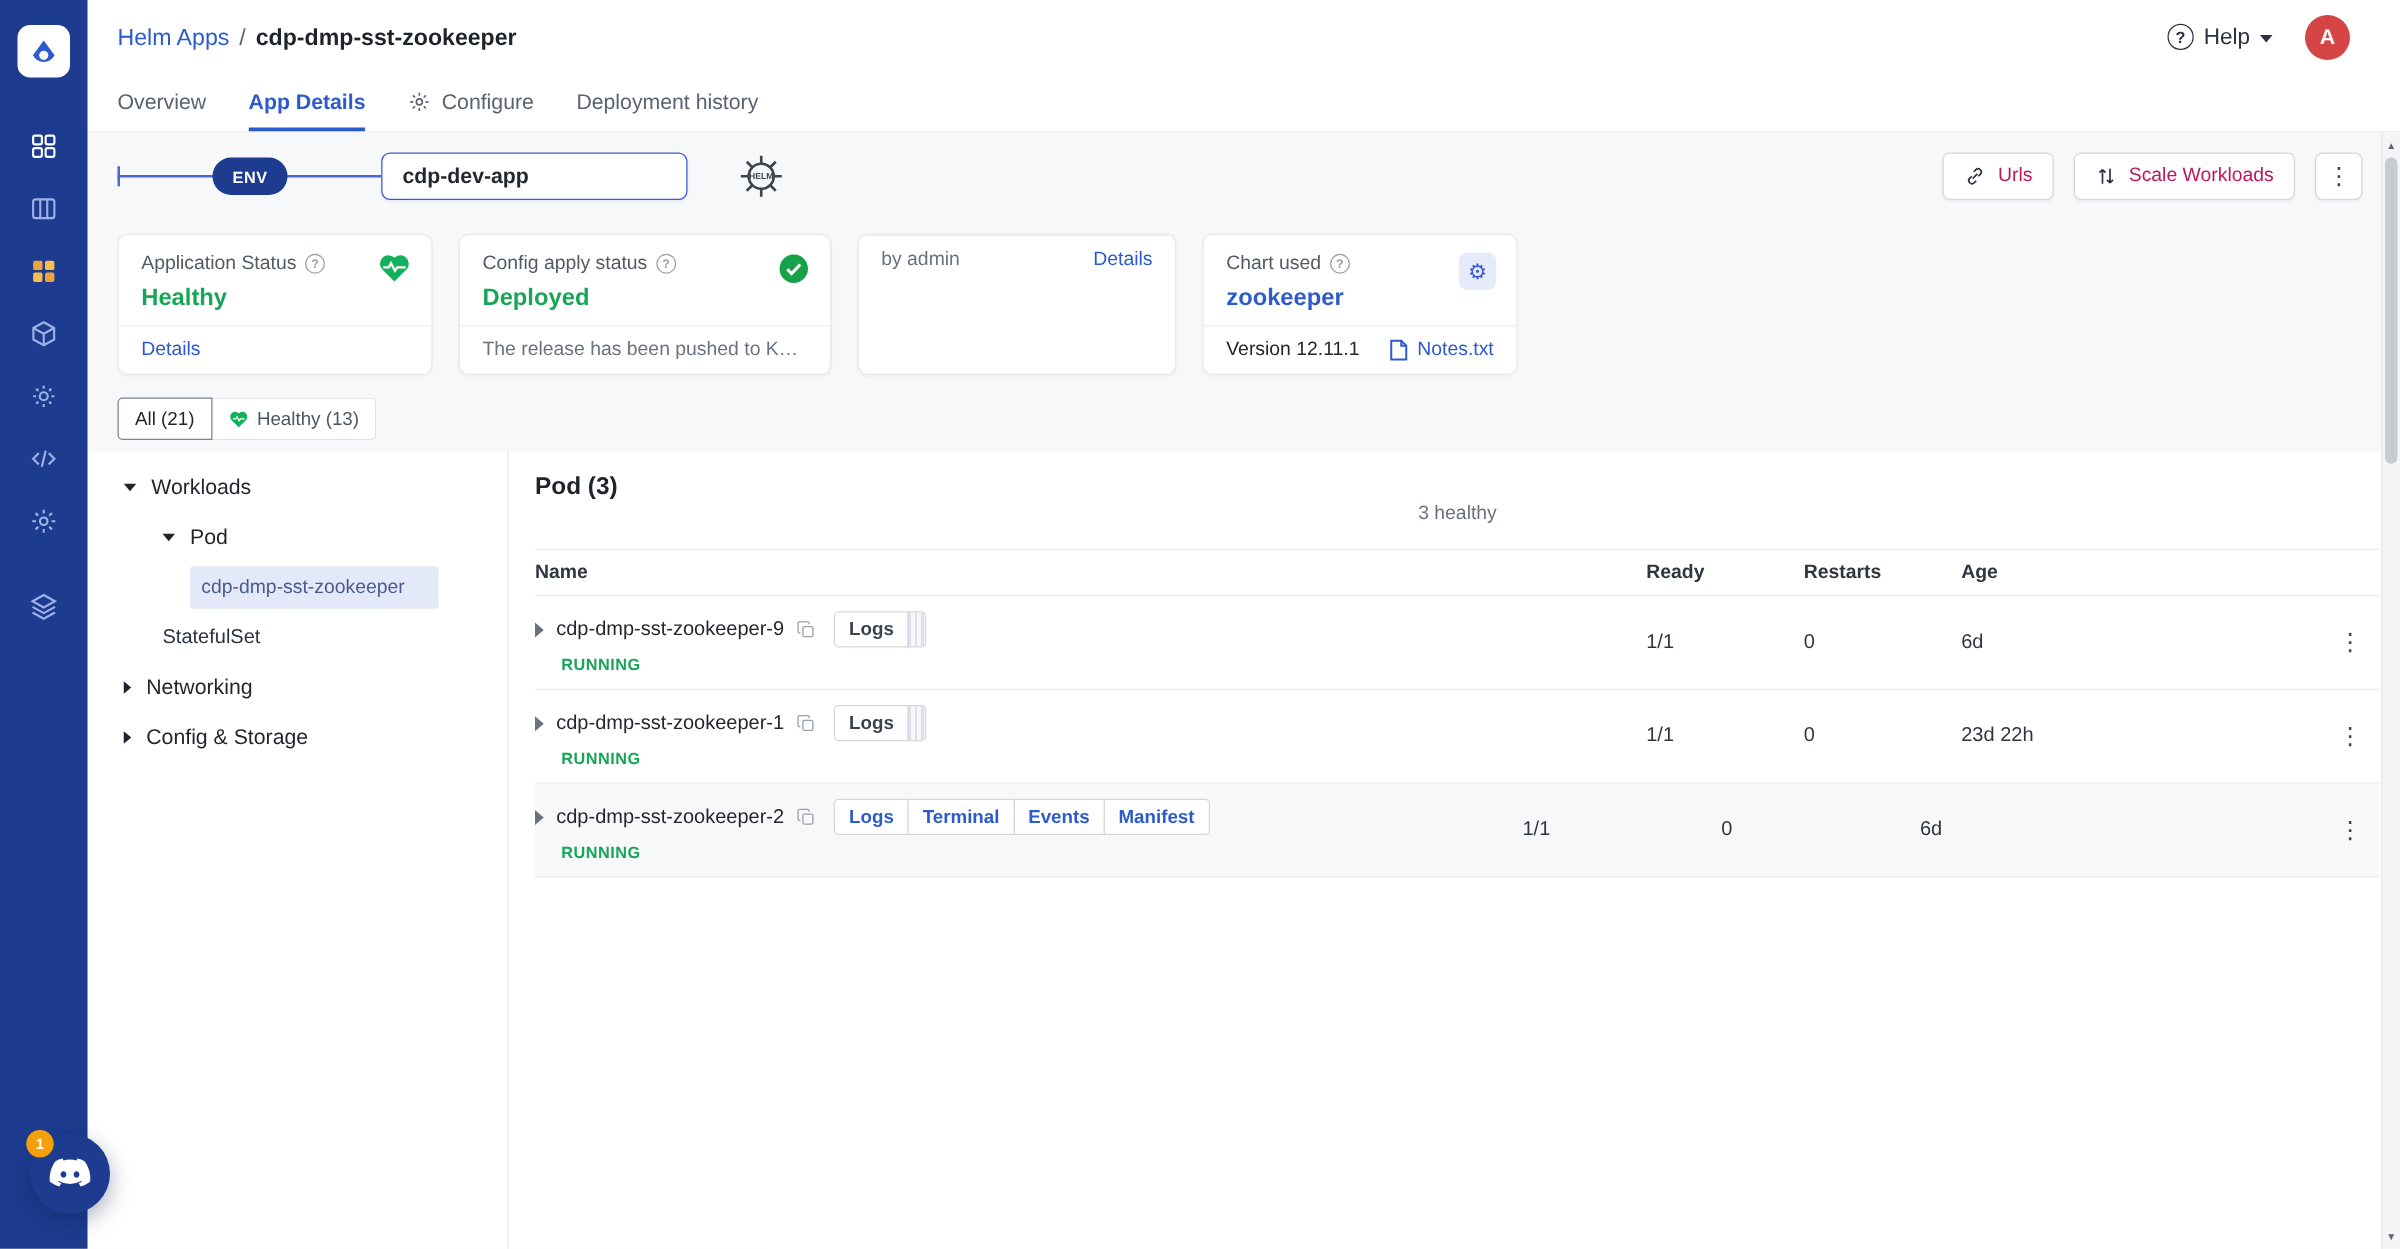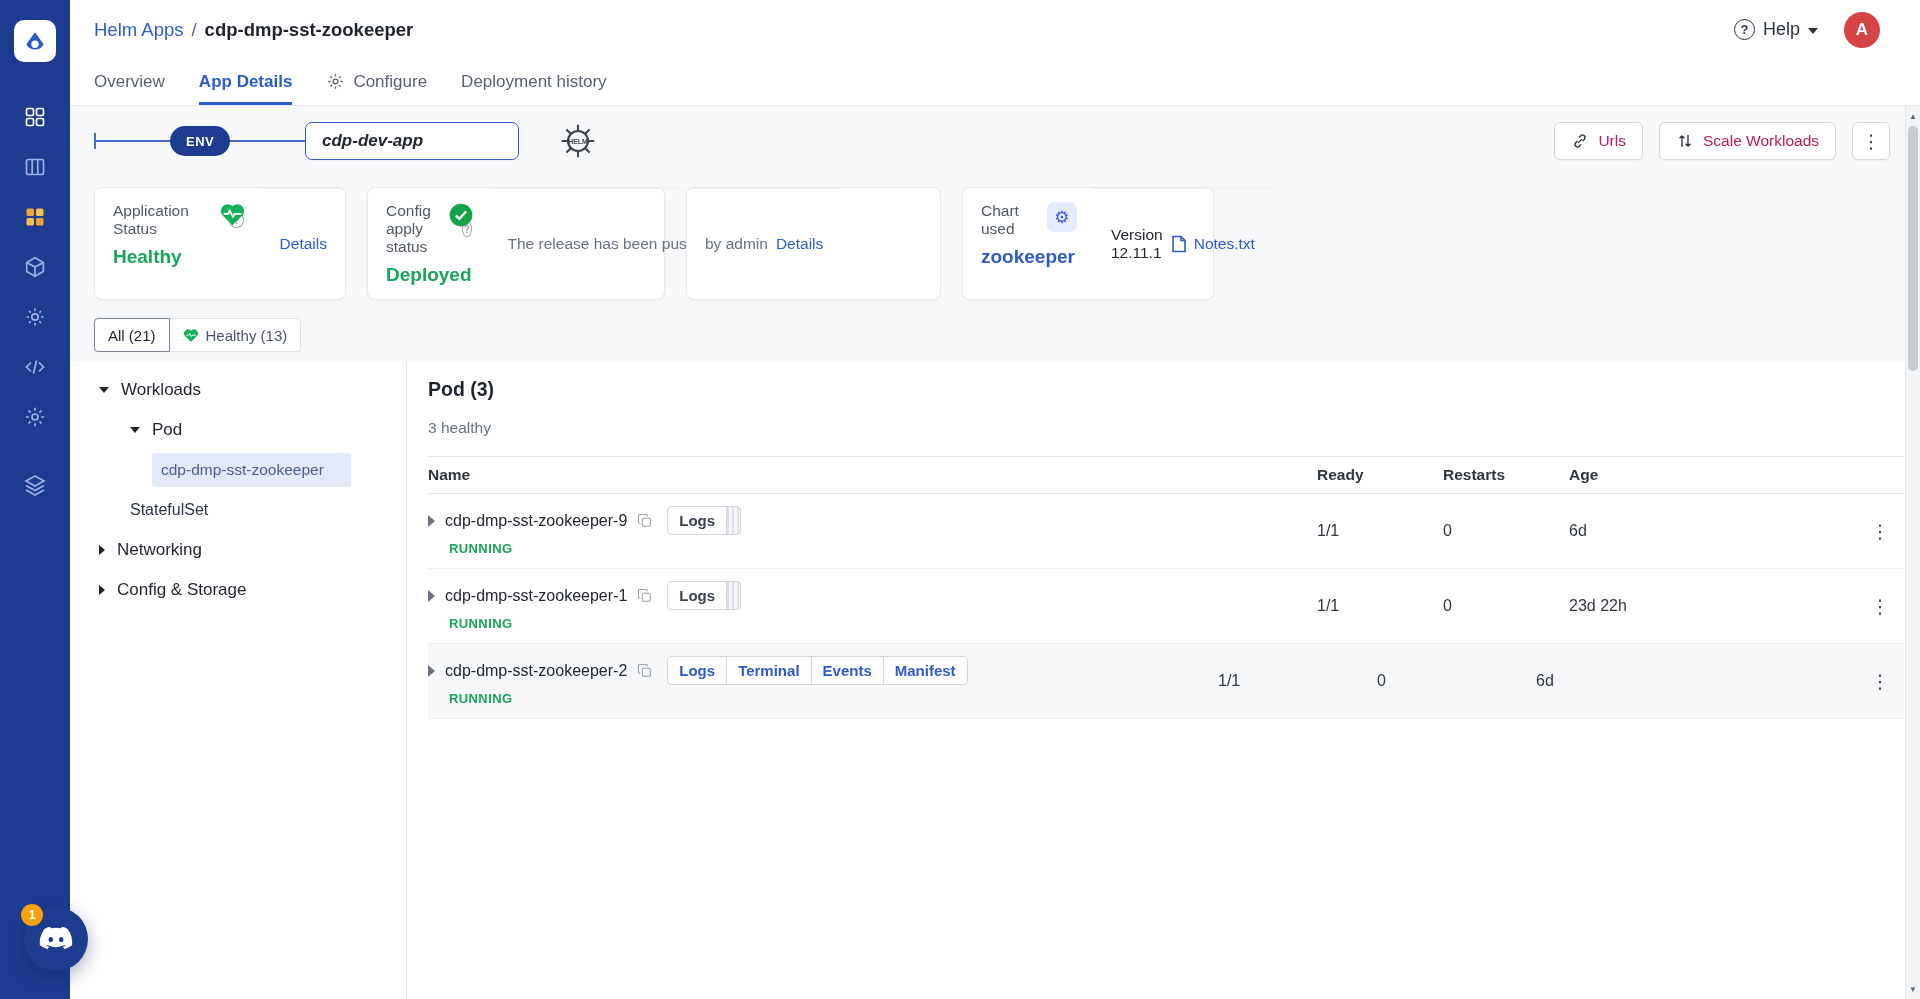--- a/index.html
+++ b/index.html
@@ -52,35 +52,35 @@
 
   
   .content { flex:1; background:#f7f8fa; display:flex; flex-direction:column; min-height:0; position:relative; }
 
   .env-row { margin:12px 30px 0 24px; height:46px; display:flex; align-items:center; flex:0 0 auto; }
   .env-connector { position:relative; width:211px; height:30px; flex:0 0 auto; }
   .env-connector .line { position:absolute; left:0; right:0; top:14px; height:2px; background:#4a66cf; }
   .env-connector .tick { position:absolute; left:0; top:7px; width:2px; height:16px; background:#4a66cf; }
   .env-pill { position:absolute; left:76px; top:0; height:30px; padding:0 16px; border-radius:15px; background:#1d3c8f;
     color:#fff; font-size:13px; font-weight:700; letter-spacing:.5px; display:flex; align-items:center; }
-  .app-name-box { width:214px; height:38px; background:#fff; border:1.5px solid #3d5acc; border-radius:7px;
+  .app-name-box { width:245px; height:38px; background:#fff; border:1.5px solid #3d5acc; border-radius:7px;
     display:flex; align-items:center; padding:0 16px; font-size:17px; font-weight:700; color:#23272f;
-    box-shadow:0 1px 2px rgba(20,40,120,.06); cursor:pointer;font-style:italic; }
+    box-shadow:0 1px 2px rgba(20,40,120,.06); cursor:pointer; }
   .helm-mark { margin-left:40px; }
 
   .env-actions { margin-left:auto; display:flex; gap:16px; align-items:center; }
   .btn { height:38px; background:#fff; border:1px solid #d3d8df; border-radius:6px; display:flex; align-items:center;
     gap:9px; padding:0 16px; font-size:15.5px; font-weight:500; color:#be185d; cursor:pointer;
     box-shadow:0 1px 2px rgba(30,40,60,.05); }
   .btn svg { stroke:#2b3340; fill:none; stroke-width:1.8; }
   .btn.icon-only { width:38px; padding:0; justify-content:center; font-size:19px; color:#3c434e; }
 
   
   .cards { margin:23px 24px 0; display:flex; gap:21px; flex:0 0 auto; }
-  .card { background:#fff; border:1px solid #e7e9ee; border-radius:8px; height:113px; display:flex; 
+  .card { background:#fff; border:1px solid #e7e9ee; border-radius:8px; height:113px; display:flex; flex-direction:column;
     box-shadow:0 1px 2px rgba(30,40,60,.04); }
   .card.w1 { width:252px; } .card.w2 { width:298px; } .card.w3 { width:255px; } .card.w4 { width:252px; }
   .card-top { padding:14px 18px 0; position:relative; flex:1; }
   .card-title { font-size:15.5px; color:#525a66; display:flex; align-items:center; gap:7px; }
   .qcircle.sm { width:16px; height:16px; border-width:1.2px; font-size:10px; color:#9aa1ac; border-color:#9aa1ac; }
   .card-value { margin-top:8px; font-size:19px; font-weight:700; }
   .card-icon { position:absolute; right:16px; top:14px; }
   .chart-icon-bg { width:30px; height:30px; background:#e6ebfb; border-radius:7px; display:flex; align-items:center;
     justify-content:center; color:#3b5bdb; font-size:17px; }
   .card-footer { border-top:1px solid #eef0f3; padding:10px 18px; font-size:15.5px; display:flex; align-items:center; gap:8px; }
@@ -114,21 +114,21 @@
     border-top:6px solid #1f242c; cursor:pointer; }
   .caret-right-dark { width:0; height:0; border-top:5px solid transparent; border-bottom:5px solid transparent;
     border-left:6px solid #1f242c; cursor:pointer; }
   .tree-leaf { font-size:16px; color:#2b3340; }
   .tree-selected-wrap { height:40px; display:flex; align-items:center; padding-left:82px; }
   .tree-selected { height:34px; width:199px; background:#e3e9f8; border-radius:3px; display:flex; align-items:center;
     padding-left:9px; font-size:15.5px; color:#4c5b8f; cursor:pointer; }
 
   .table-area { flex:1; min-width:0; padding:16px 16px 0 21px; display:flex; flex-direction:column; }
   .pod-title { font-size:19.5px; font-weight:700; color:#1f242c; line-height:24px; }
-  .pod-subtitle { margin-top:17px; font-size:15.5px; color:#6a7280; line-height:19px; }
+  .pod-subtitle { margin-top:0; font-size:15.5px; color:#6a7280; line-height:19px;text-align:center; }
   .grid { display:grid; grid-template-columns:minmax(0,1fr) 126px 126px 287px 48px; align-items:center; }
   .thead { margin-top:19px; height:38px; border-top:1px solid #e7e9ee; border-bottom:1px solid #e7e9ee;
     font-size:15.5px; font-weight:700; color:#30363f; }
   .trow { height:75px; border-bottom:1px solid #eceef1; }
   .trow.hovered { background:#f7f8fa;gap:33px; }
   .cell { font-size:16px; color:#30363f; }
   .row-main { display:flex; flex-direction:column; justify-content:center; min-width:0; }
   .row-line1 { display:flex; align-items:center; gap:10px; }
   .row-caret { width:0; height:0; border-top:6px solid transparent; border-bottom:6px solid transparent;
     border-left:7px solid #6a7280; cursor:pointer; flex:0 0 auto; }

